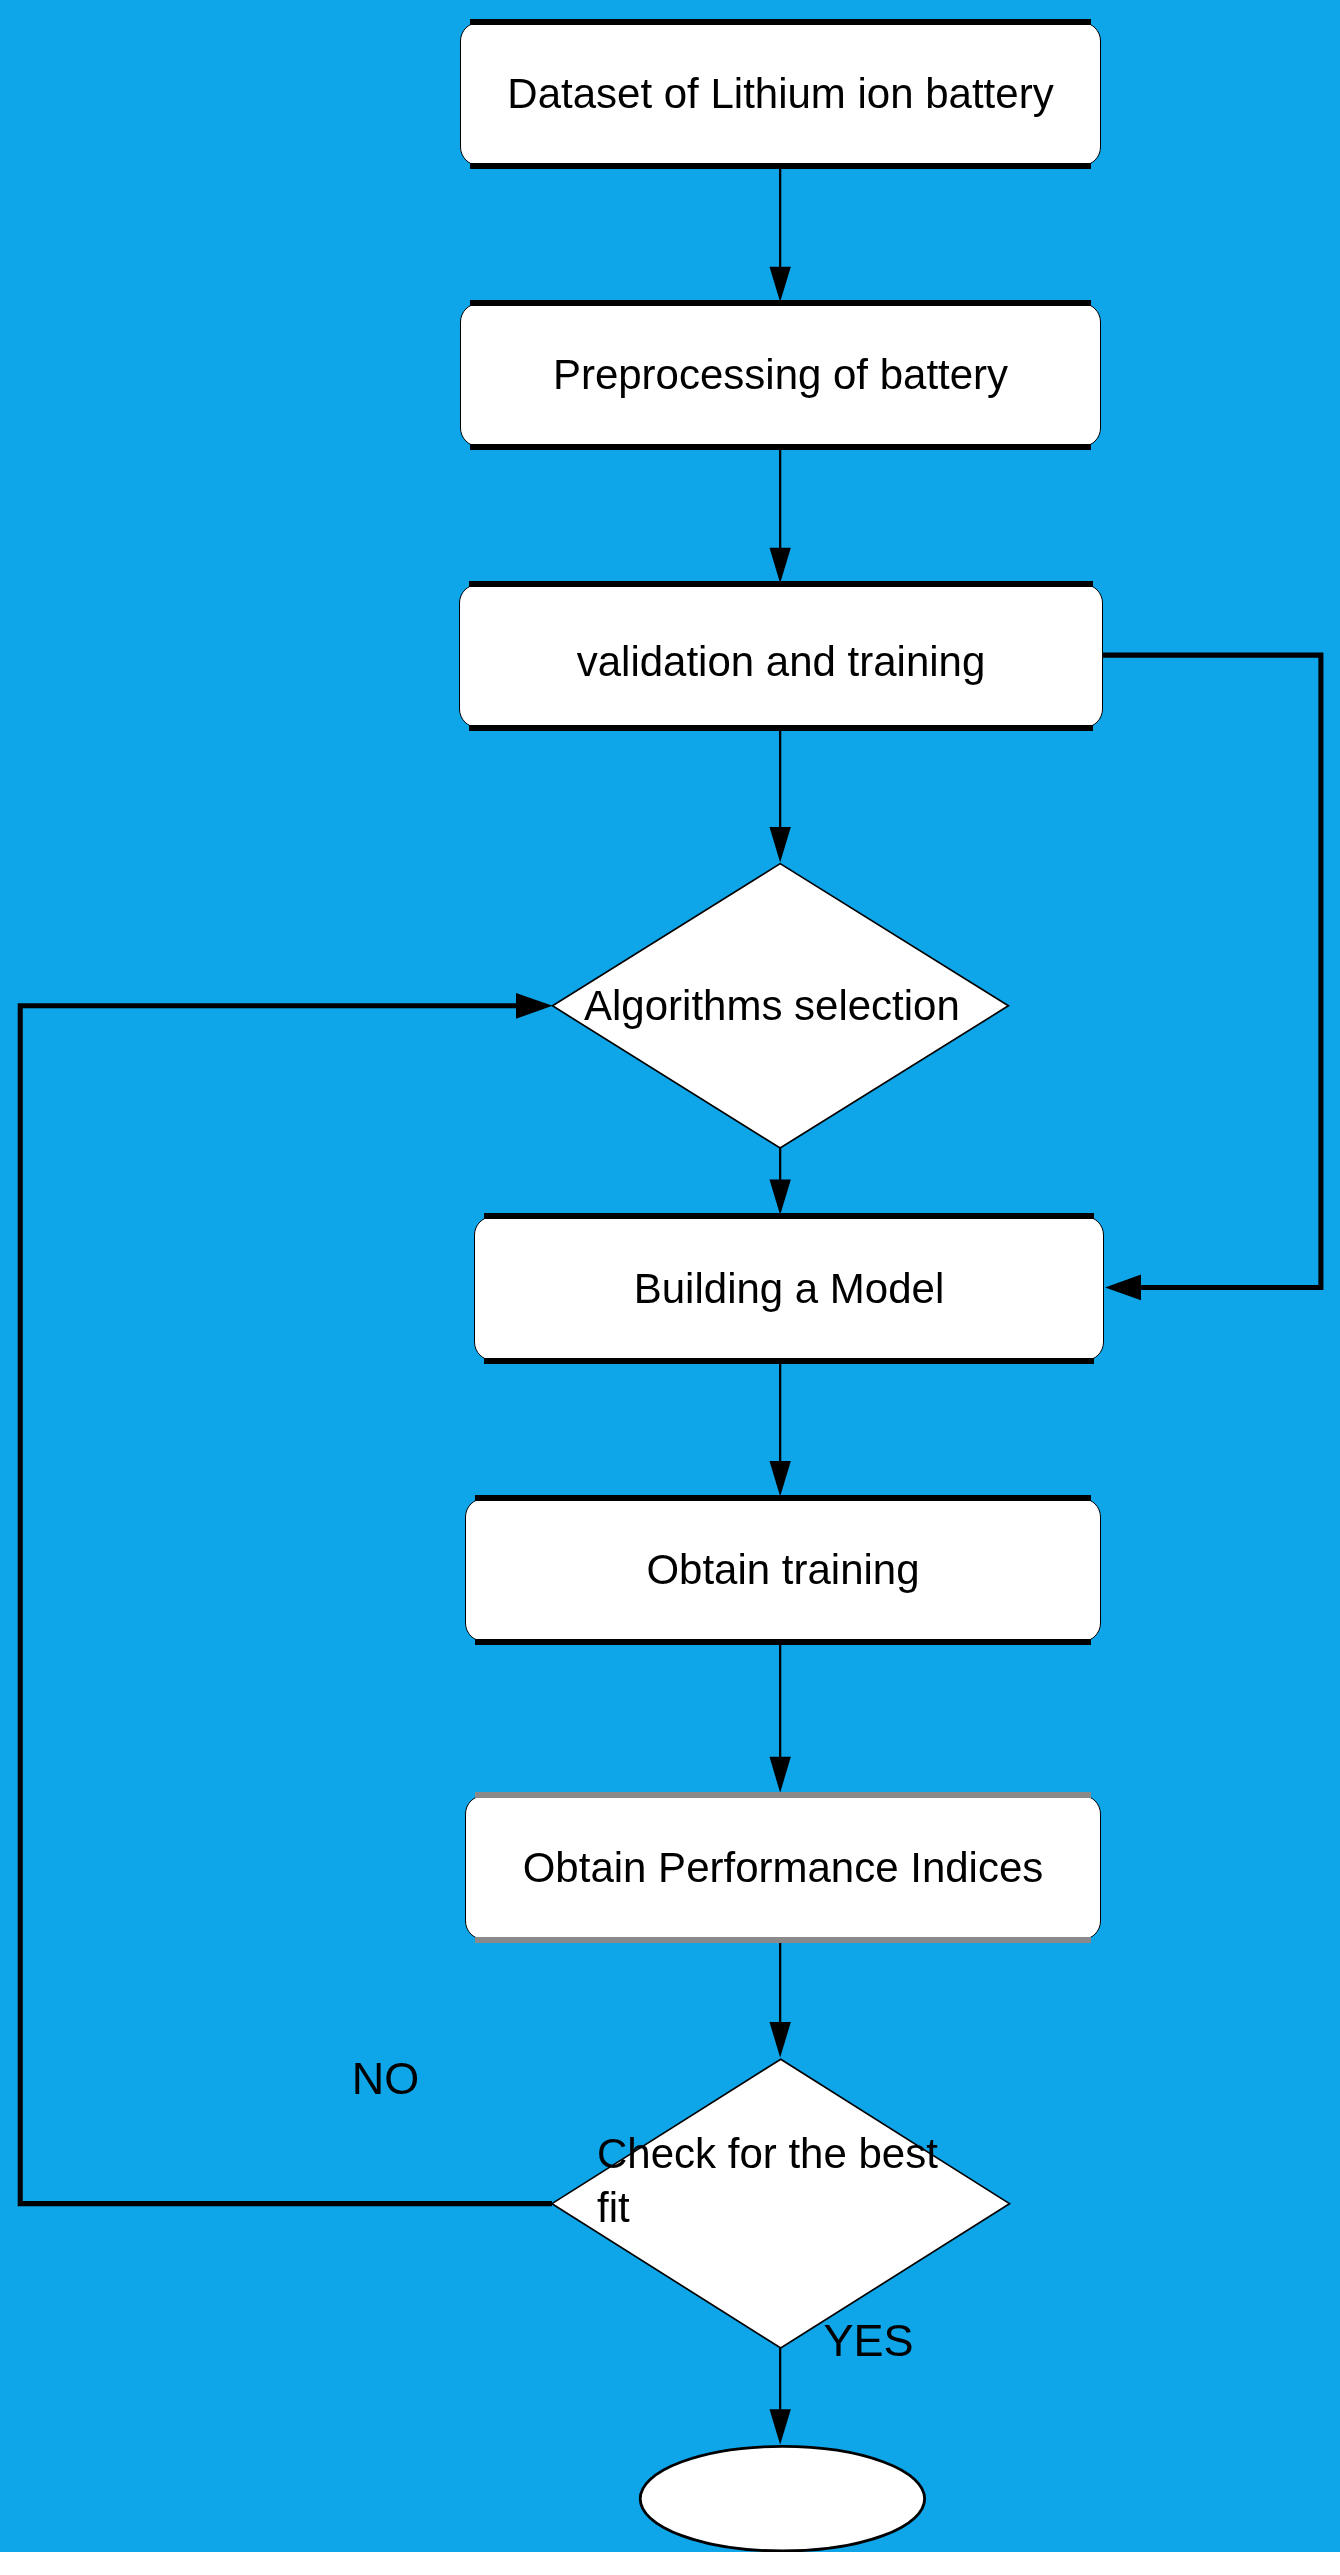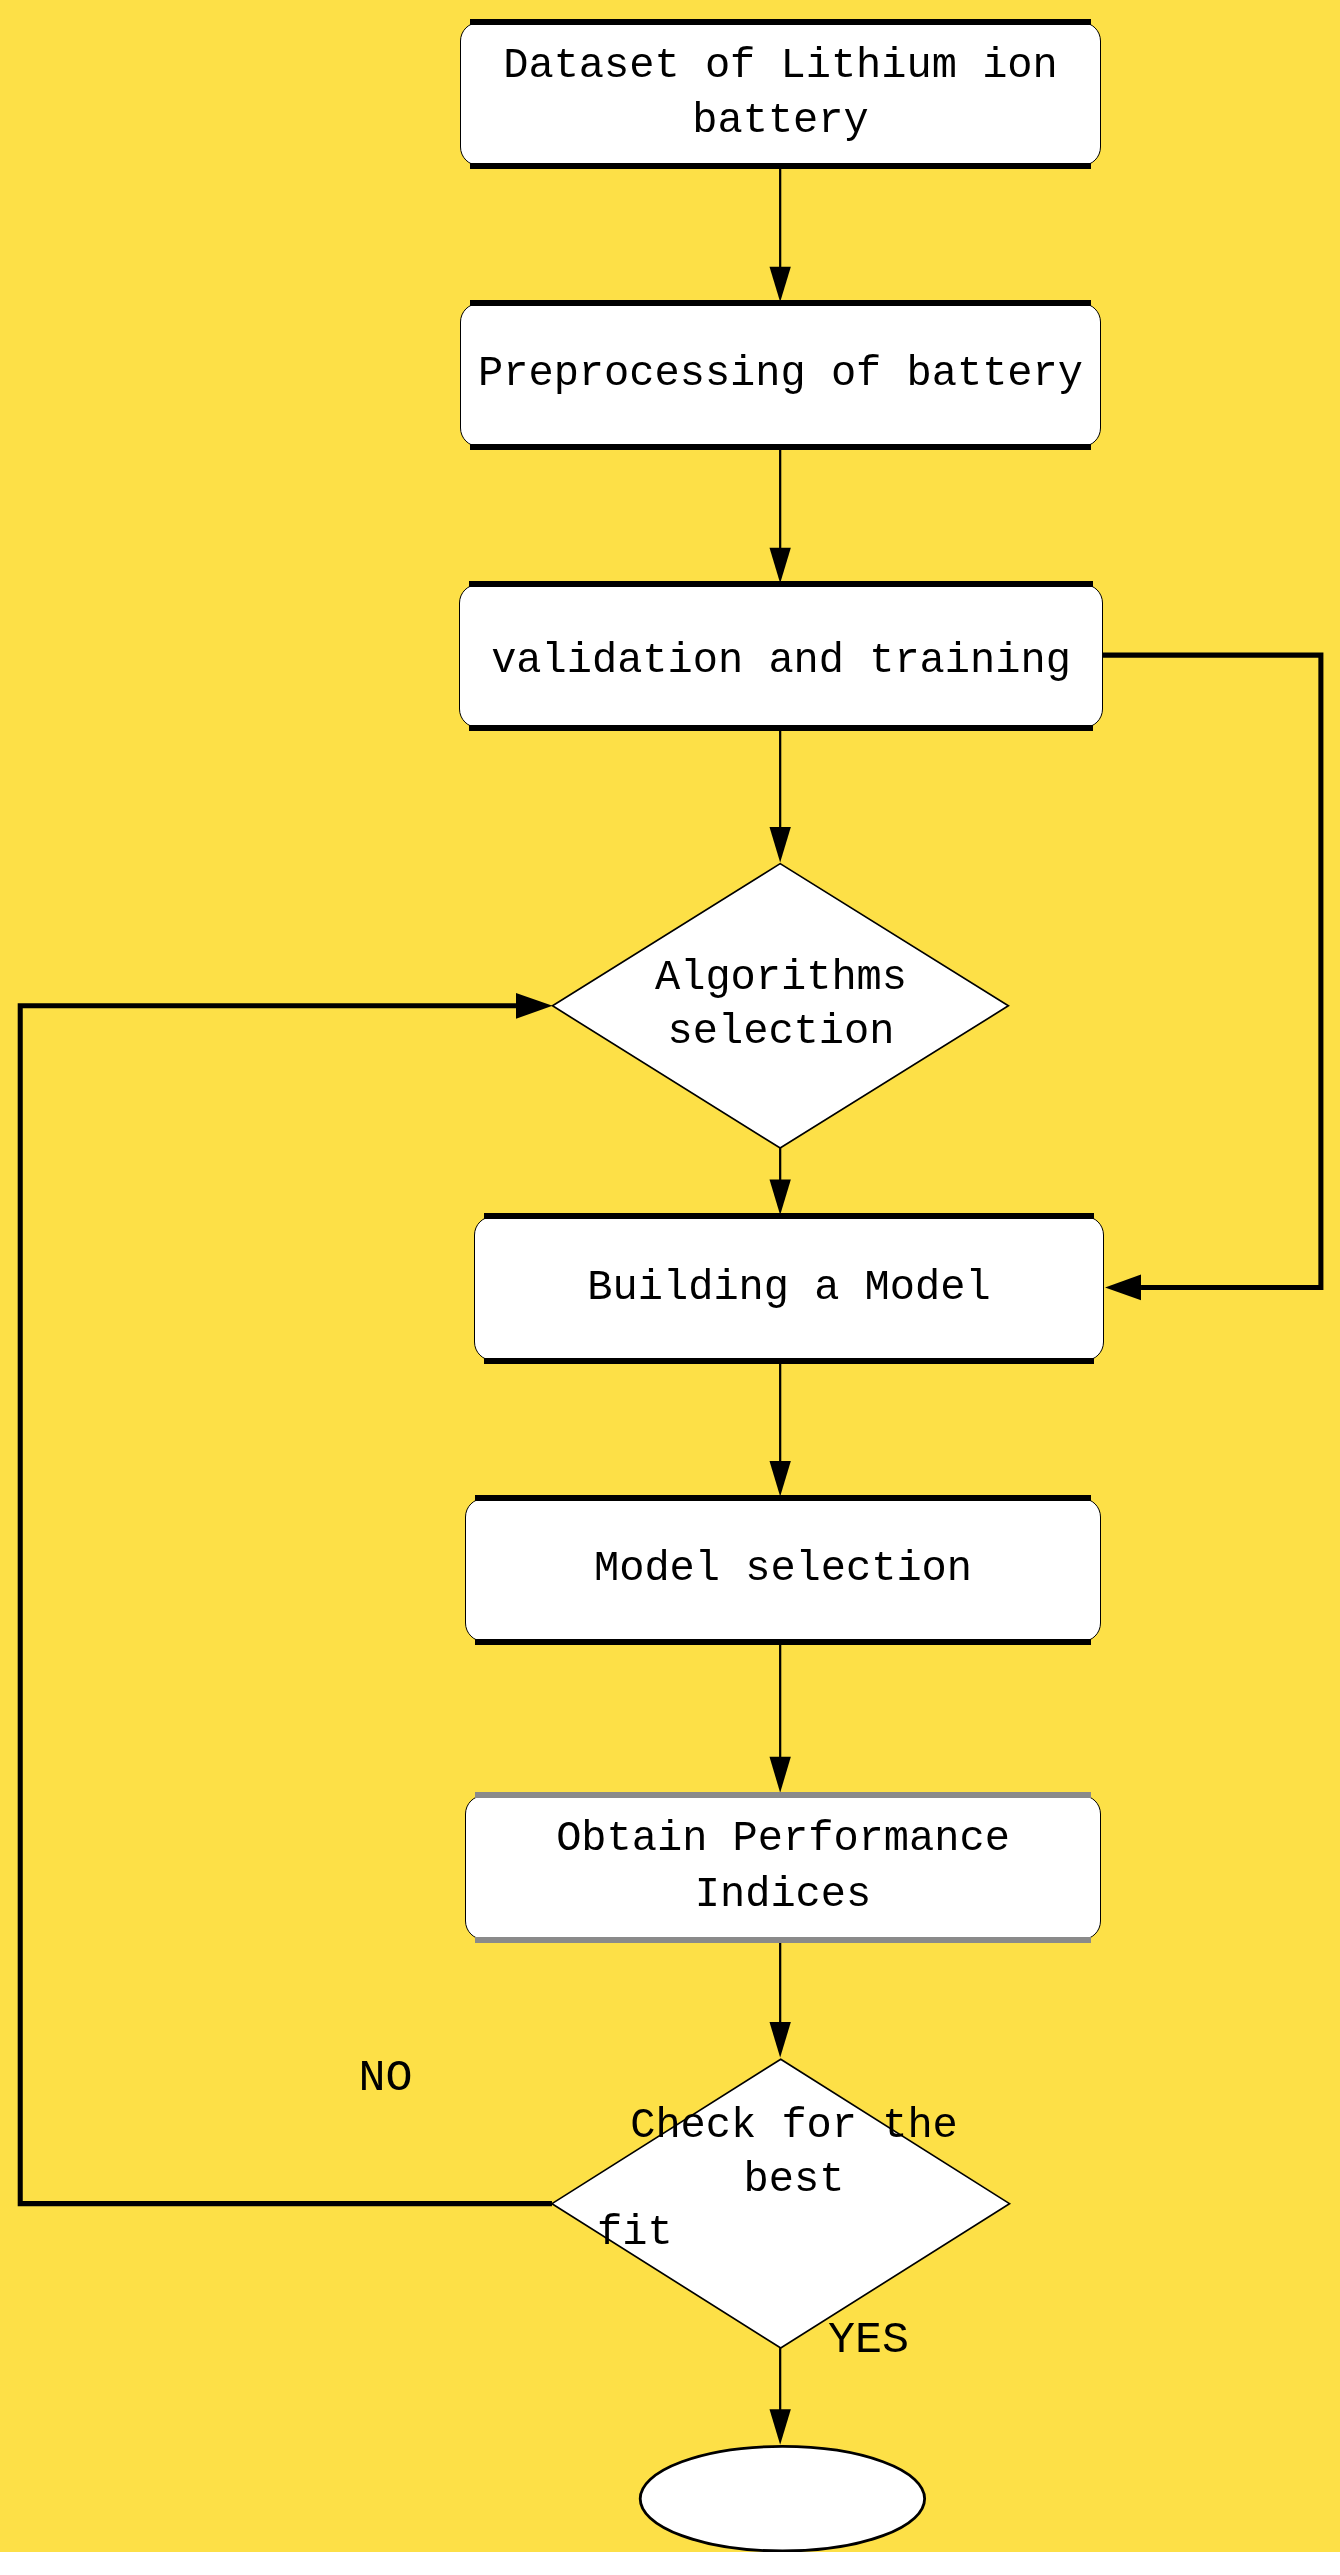--- a/index.html
+++ b/index.html
@@ -4,22 +4,22 @@
 <style>
   html, body {
     margin: 0;
     padding: 0;
     background: #ffffff;
   }
   #canvas {
     position: relative;
     width: 1340px;
     height: 2552px;
-    background: #fde047;
-    font-family: Liberation Mono, monospace;
+    background: #0ea5e9;
+    font-family: Liberation Sans, sans-serif;
     color: #000000;
     overflow: hidden;
   }
   #wires {
     position: absolute;
     left: 0; top: 0;
     width: 1340px; height: 2576px;
   }
   .box {
     position: absolute;
@@ -119,21 +119,21 @@
     <span>
       <span style="display:block;margin-top:12px;">validation and training</span>
     </span>
   </div>
 
   <div class="box" style="left:474px; top:1216px; width:630px; height:145px;">
     <span>Building a Model</span>
   </div>
 
   <div class="box" style="left:465px; top:1498px; width:636px; height:144px;">
-    <span>Model selection</span>
+    <span>Obtain training</span>
   </div>
 
   <div class="box graybars" style="left:465px; top:1795px; width:636px; height:145px;text-align:center;">
     <span>Obtain Performance Indices</span>
   </div>
 
   <div class="dtext" style="left:584px; top:921px; width:394px; height:169px;">
     <span>Algorithms selection</span>
   </div>
 

